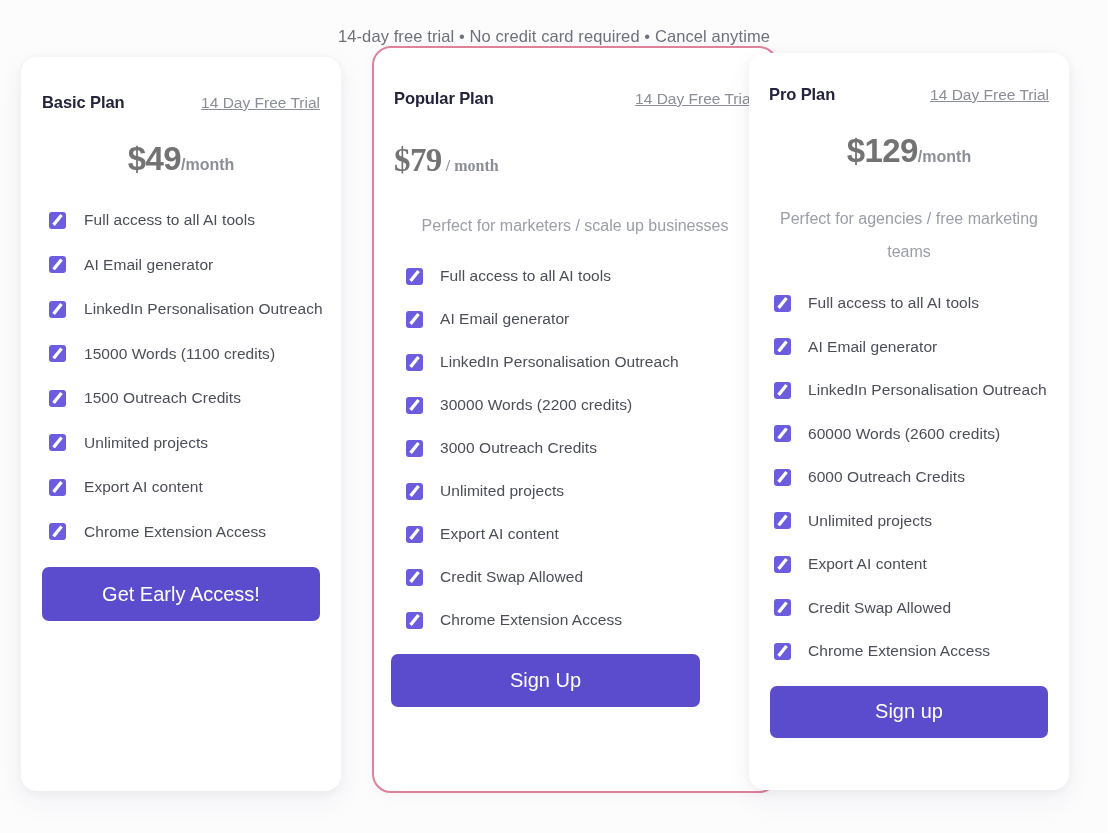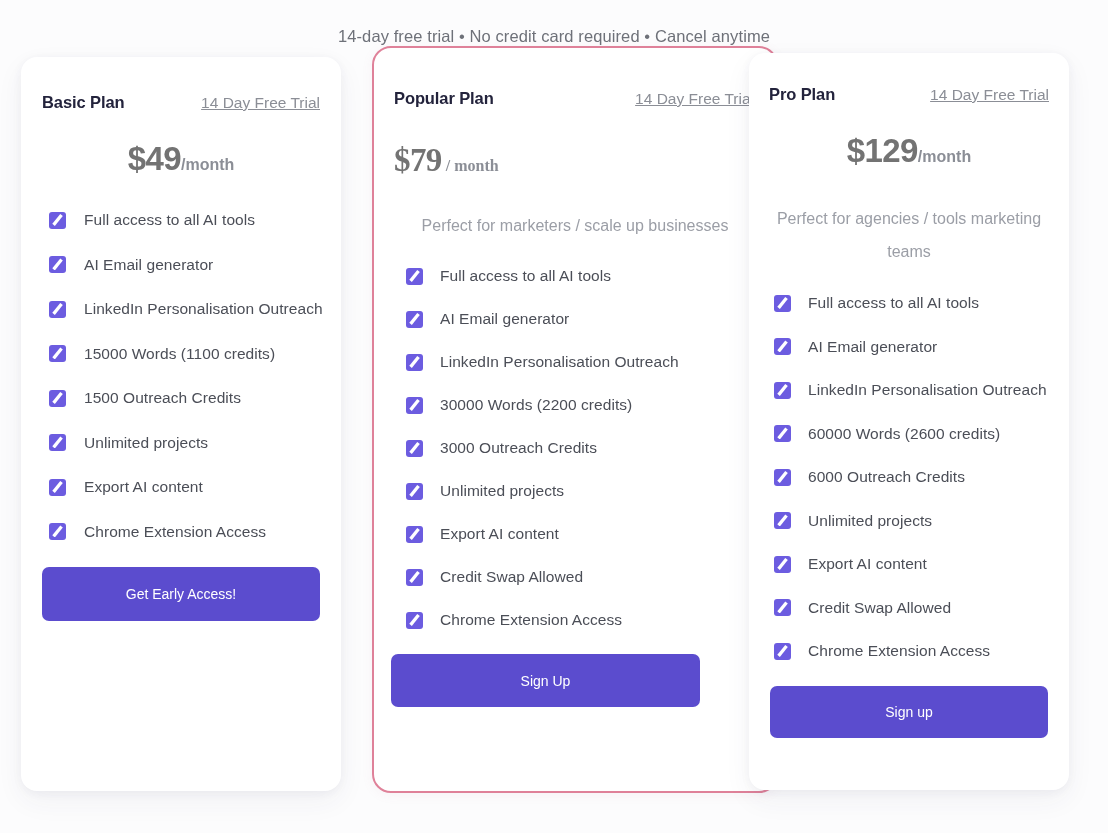--- a/index.html
+++ b/index.html
@@ -139,21 +139,21 @@
 
   
   .cta {
     display: block;
     width: 100%;
     background: #5b4cce;
     color: #ffffff;
     border: none;
     border-radius: 7px;
     font-family: "Liberation Sans", sans-serif;
-    font-size: 14px;
+    font-size: 20px;
     text-align: center;
     cursor: pointer;
   }
 
   
   .card-basic .card-head { margin: 36px 21px 0 21px; }
   .card-basic .price-row { margin-top: 28px; }
   .card-basic .feature-list { margin: 33px 0 0 0; padding-left: 28px; }
   .card-basic .feature-item { margin-bottom: 26.5px; }
   .card-basic .feature-icon { margin-right: 18px; }
@@ -287,21 +287,21 @@
 <div class="card side card-pro">
   <div class="card-head">
     <span class="plan-name">Pro Plan</span>
     <span class="trial-note">14 Day Free Trial</span>
   </div>
 
   <div class="price-row price-center">
     <span class="price-amount">$129</span><span class="price-period">/month</span>
   </div>
 
-  <div class="card-sub">Perfect for agencies / tools marketing teams</div>
+  <div class="card-sub">Perfect for agencies / free marketing teams</div>
 
   <ul class="feature-list">
     <li class="feature-item">
       <span class="feature-icon"></span>
       <span class="feature-text">Full access to all AI tools</span>
     </li>
     <li class="feature-item">
       <span class="feature-icon"></span>
       <span class="feature-text">AI Email generator</span>
     </li>

